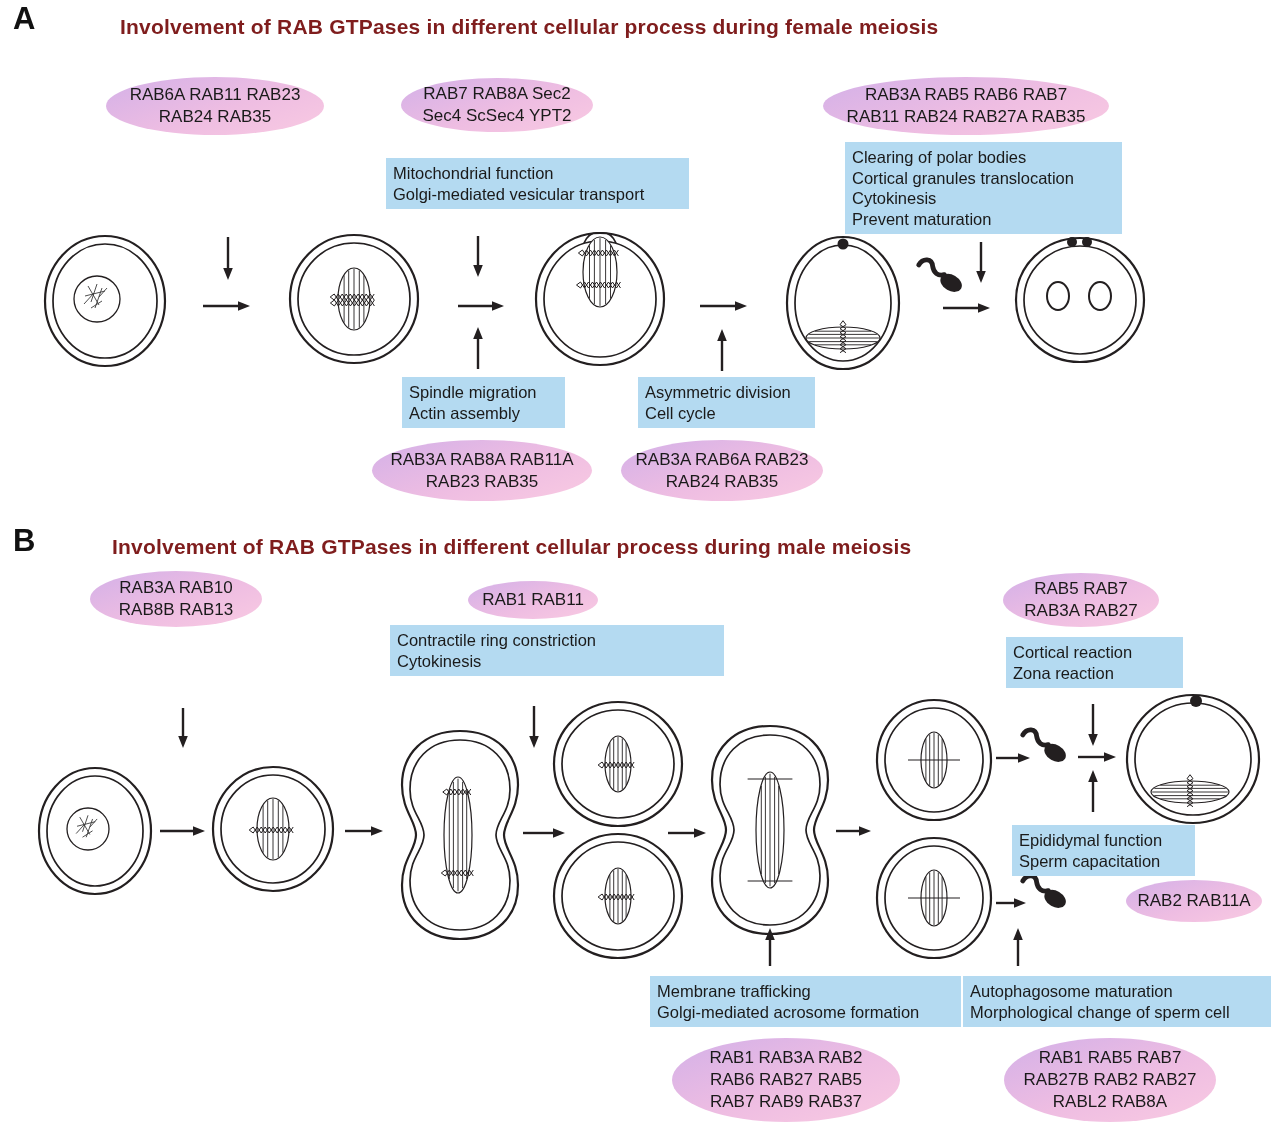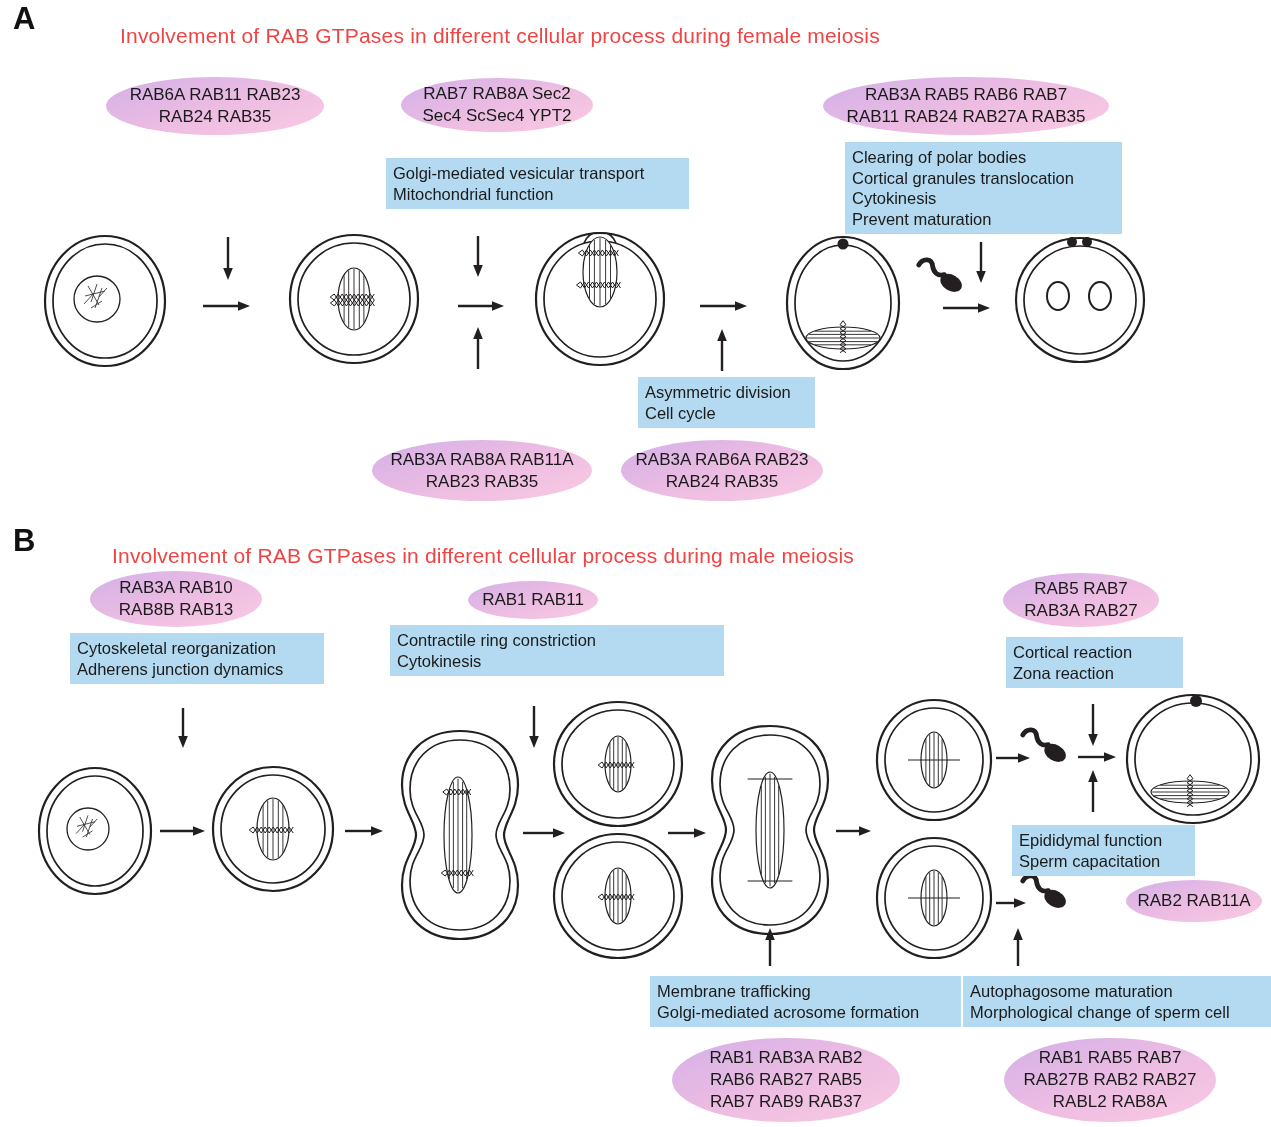--- a/index.html
+++ b/index.html
@@ -2,21 +2,21 @@
 <html><head>
 <meta charset="utf-8">
 <style>
   html,body{margin:0;padding:0;background:#ffffff;}
   .canvas{
     position:relative;width:1271px;height:1127px;background:#ffffff;
     font-family:"Liberation Sans", sans-serif;color:#1a1a1a;overflow:hidden;
   }
   #diagram{position:absolute;left:0;top:0;}
   .plabel{position:absolute;font-size:31px;font-weight:bold;color:#111;}
-  .ptitle{position:absolute;font-size:21px;font-weight:normal;letter-spacing:.2px;white-space:nowrap;color:#ef4444;margin-top:9px;}
+  .ptitle{position:absolute;font-size:21px;font-weight:bold;letter-spacing:.2px;white-space:nowrap;color:#7f1d1d;}
   .rab{
     position:absolute;border-radius:50%;
     background:linear-gradient(160deg,#d7b2e7 8%,#eebde2 55%,#f8c9e2 96%);
     display:flex;flex-direction:column;align-items:center;justify-content:center;
     font-size:17px;line-height:22px;text-align:center;
   }
   .rab div{white-space:nowrap;}
   .pbox{
     position:absolute;background:#b4daf1;padding:5px 7px;
     font-size:16.5px;line-height:20.5px;
@@ -350,29 +350,33 @@
   <div class="rab" style="left:372px;top:440px;width:220px;height:61px">
       <div>RAB3A RAB8A RAB11A</div>
       <div>RAB23 RAB35</div>
     </div>
   <div class="rab" style="left:621px;top:440px;width:202px;height:61px">
       <div>RAB3A RAB6A RAB23</div>
       <div>RAB24 RAB35</div>
     </div>
 
   <div class="pbox" style="left:386px;top:158px;width:289px">
+      <div>Mitochondrial function</div>
       <div>Golgi-mediated vesicular transport</div>
-      <div>Mitochondrial function</div>
     </div>
   <div class="pbox" style="left:845px;top:142px;width:263px">
       <div>Clearing of polar bodies</div>
       <div>Cortical granules translocation</div>
       <div>Cytokinesis</div>
       <div>Prevent maturation</div>
     </div>
+  <div class="pbox" style="left:402px;top:377px;width:149px">
+      <div>Spindle migration</div>
+      <div>Actin assembly</div>
+    </div>
   <div class="pbox" style="left:638px;top:377px;width:163px">
       <div>Asymmetric division</div>
       <div>Cell cycle</div>
     </div>
 
   <div class="plabel" style="left:13px;top:523px">B</div>
   <div class="ptitle" style="left:112px;top:535px">Involvement of RAB GTPases in different cellular process during male meiosis</div>
 
   <div class="rab" style="left:90px;top:571px;width:172px;height:56px">
       <div>RAB3A RAB10</div>
@@ -392,24 +396,20 @@
       <div>RAB1 RAB3A RAB2</div>
       <div>RAB6 RAB27 RAB5</div>
       <div>RAB7 RAB9 RAB37</div>
     </div>
   <div class="rab" style="left:1004px;top:1038px;width:212px;height:84px">
       <div>RAB1 RAB5 RAB7</div>
       <div>RAB27B RAB2 RAB27</div>
       <div>RABL2 RAB8A</div>
     </div>
 
-  <div class="pbox" style="left:70px;top:633px;width:240px">
-      <div>Cytoskeletal reorganization</div>
-      <div>Adherens junction dynamics</div>
-    </div>
   <div class="pbox" style="left:390px;top:625px;width:320px">
       <div>Contractile ring constriction</div>
       <div>Cytokinesis</div>
     </div>
   <div class="pbox" style="left:1006px;top:637px;width:163px">
       <div>Cortical reaction</div>
       <div>Zona reaction</div>
     </div>
   <div class="pbox" style="left:1012px;top:825px;width:169px">
       <div>Epididymal function</div>

